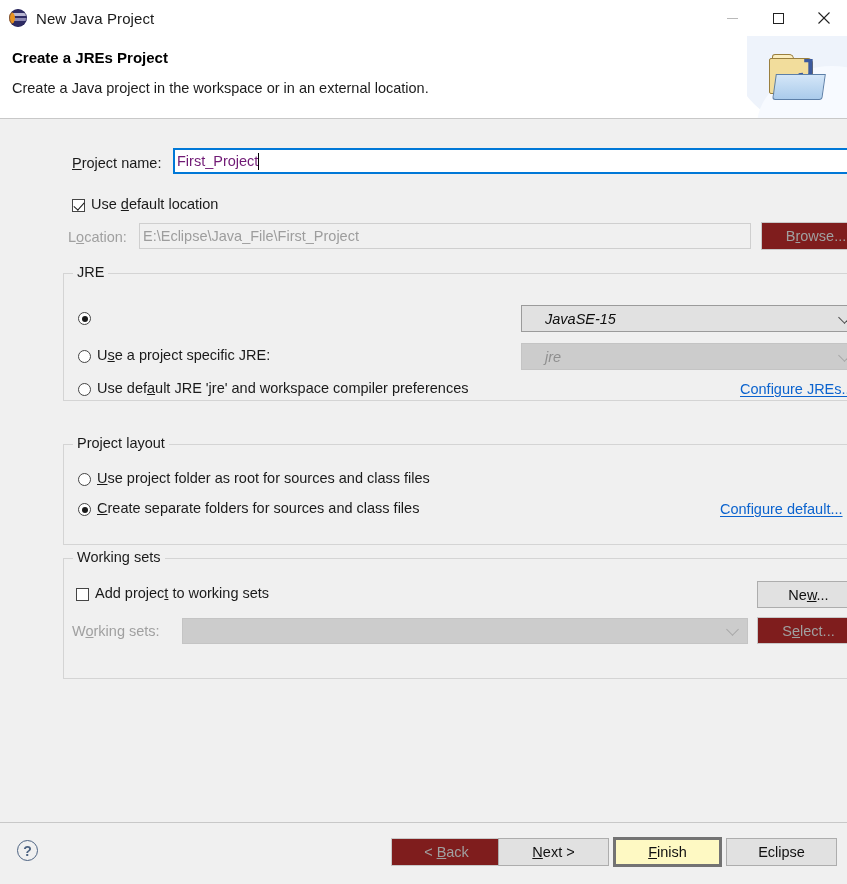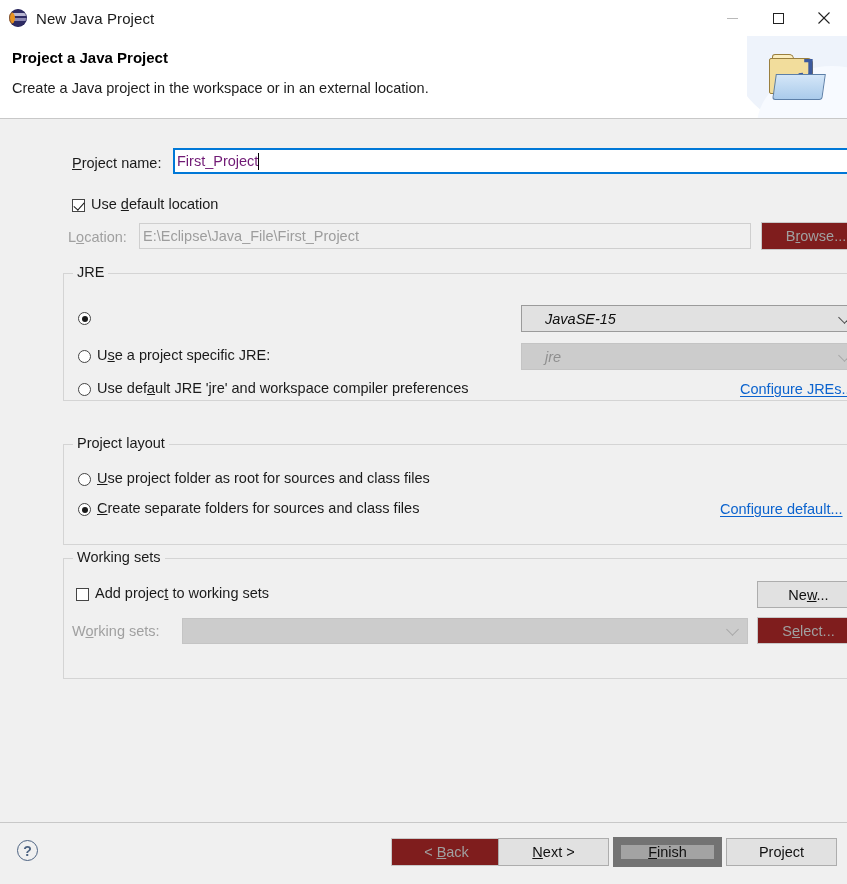--- a/index.html
+++ b/index.html
@@ -156,21 +156,21 @@
   
   .btn {
     position: absolute;
     background: #e1e1e1;
     border: 1px solid #adadad;
     font-size: 14.5px; color: #111111;
     display: flex; align-items: center; justify-content: center;
     cursor: default; white-space: nowrap;
   }
   .btn.disabled { color: #a0a0a0; background: #7f1d1d; border-color: #c8c8c8; }
-  .btn.default { border: 8px solid #737373; background: #a3a3a3; }
+  .btn.default { border: 3px solid #737373; background: #fef9c3; }
 
   
   .checkbox {
     position: absolute; width: 13px; height: 13px;
     background: #ffffff; border: 1px solid #454545;
   }
   .checkbox.checked::after {
     content: ""; position: absolute;
     left: 3px; top: 0px; width: 5px; height: 9px;
     border: solid #1a1a1a; border-width: 0 1.6px 1.6px 0;
@@ -273,21 +273,21 @@
       <div class="win-btn">
         <svg width="12" height="12" viewBox="0 0 12 12">
             <line x1="0.5" y1="0.5" x2="11.5" y2="11.5" stroke="#222" stroke-width="1.1"></line>
             <line x1="11.5" y1="0.5" x2="0.5" y2="11.5" stroke="#222" stroke-width="1.1"></line>
           </svg>
       </div>
     </div>
   </div>
 
   <div class="banner">
-    <div class="banner-title">Project a Java Project</div>
+    <div class="banner-title">Create a JREs Project</div>
     <div class="banner-sub">Create a Java project in the workspace or in an external location.</div>
     <div class="banner-gfx">
       <div class="swoosh"></div>
       <div class="swoosh2"></div>
       <div class="folder-icon">
         <div class="folder-tab"></div>
         <div class="folder-back"></div>
         <div class="java-j">J</div>
         <div class="folder-front"></div>
       </div>
@@ -374,16 +374,16 @@
   <div class="btn disabled" style="left:391px; top:838px; width:111px; height:28px;">
     <span>&lt; <u class="mn">B</u>ack</span>
   </div>
   <div class="btn" style="left:498px; top:838px; width:111px; height:28px;">
     <span><u class="mn">N</u>ext &gt;</span>
   </div>
   <div class="btn default" style="left:613px; top:837px; width:109px; height:30px;">
     <span><u class="mn">F</u>inish</span>
   </div>
   <div class="btn" style="left:726px; top:838px; width:111px; height:28px;">
-    <span>Project</span>
+    <span>Eclipse</span>
   </div>
 
 </div>
 
 </body></html>

